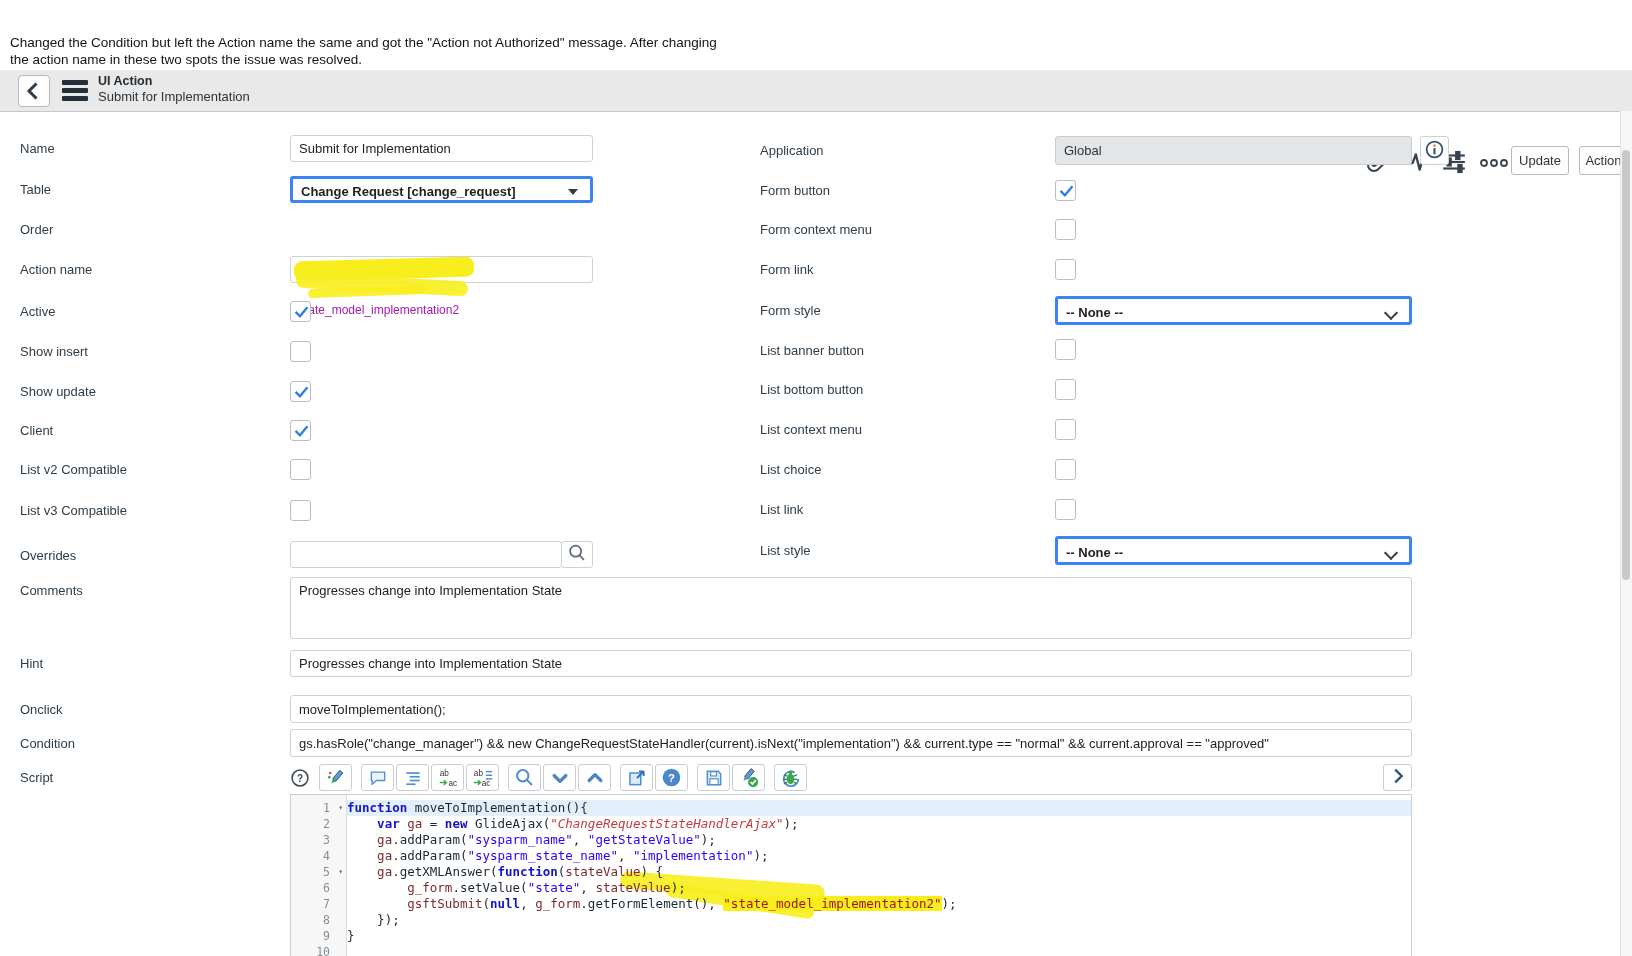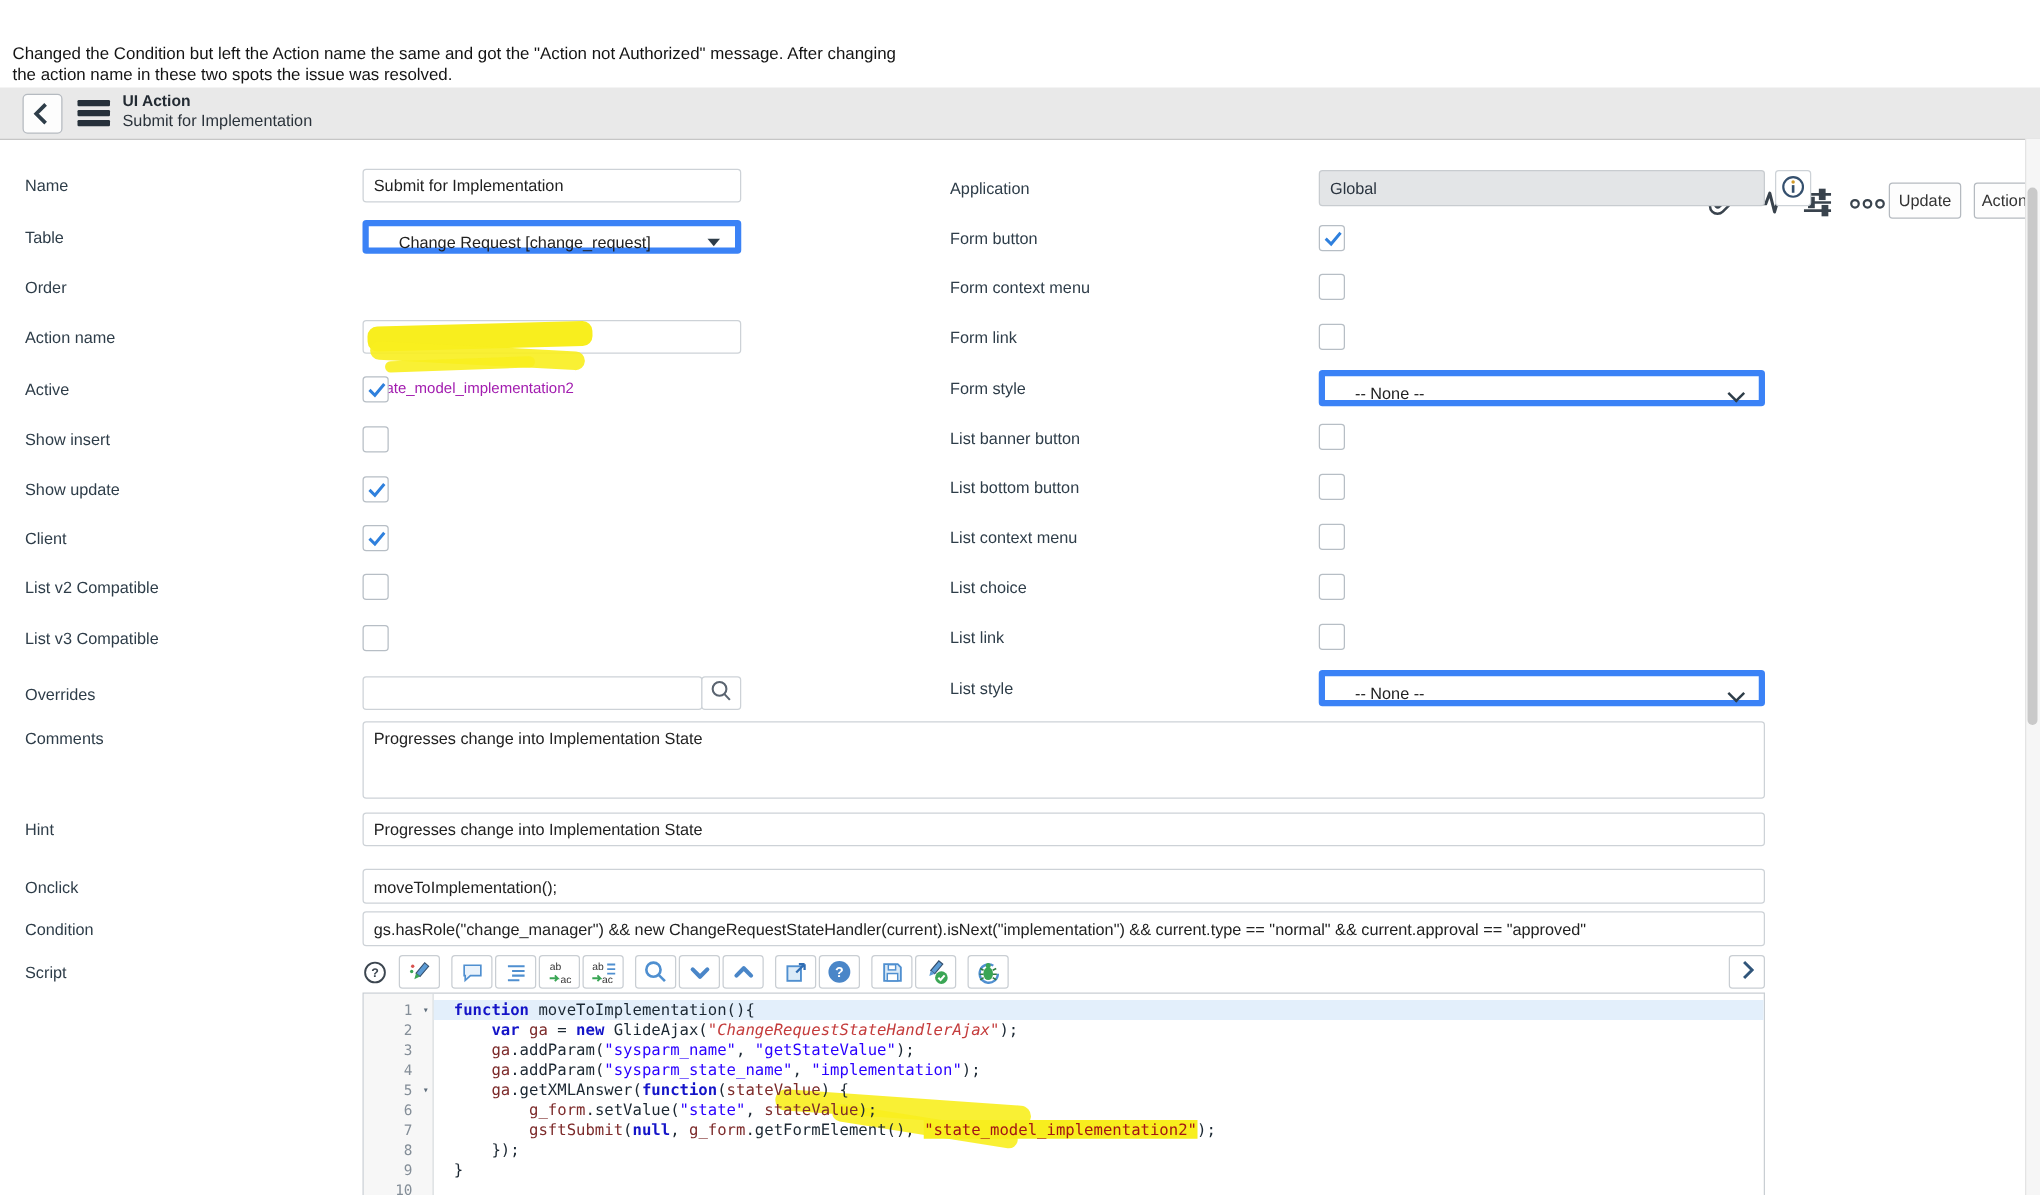--- a/index.html
+++ b/index.html
@@ -18,22 +18,22 @@
   .hico{position:absolute;top:79px;width:26px;height:26px;cursor:pointer;}
   .hbtn{position:absolute;top:76px;height:29px;background:#fdfdfd;border:1px solid #b5bac0;border-radius:3px;font-family:"Liberation Sans",sans-serif;font-size:13px;color:#333;cursor:pointer;padding:0;}
 
   
   .lbl{position:absolute;font-size:13px;color:#2e3d49;line-height:15px;}
   .inp{position:absolute;height:27px;border:1px solid #cdd2d7;border-radius:3px;background:#fff;
        font-family:"Liberation Sans",sans-serif;font-size:13px;color:#222;padding:0 8px;box-sizing:border-box;}
   .ta{position:absolute;border:1px solid #cdd2d7;border-radius:3px;background:#fff;resize:none;
       font-family:"Liberation Sans",sans-serif;font-size:13px;color:#222;padding:5px 8px;box-sizing:border-box;line-height:16px;}
   .ro{background:#e3e5e7;border-color:#c8ccd0;color:#2b3540;}
-  .sel{position:absolute;height:29px;border:5px solid #3b82f6;border-radius:3px;background:#fff;box-sizing:border-box;
-       font-size:13px;color:#222;line-height:27px;padding-left:24px;cursor:pointer;}
+  .sel{position:absolute;height:29px;border:3px solid #3b82f6;border-radius:3px;background:#fff;box-sizing:border-box;
+       font-size:13px;color:#222;line-height:27px;padding-left:8px;cursor:pointer;font-weight:bold;}
   .tri{position:absolute;right:12px;top:11px;width:0;height:0;border-left:5px solid transparent;border-right:5px solid transparent;border-top:6px solid #2e3d49;}
   .chev{position:absolute;right:13px;top:9px;width:8px;height:8px;border-right:2.5px solid #2e3d49;border-bottom:2.5px solid #2e3d49;transform:rotate(45deg);}
   .cb{position:absolute;width:21px;height:21px;background:#fff;border:1px solid #b7bec5;border-radius:3px;box-sizing:border-box;cursor:pointer;}
   .cb svg{display:none;position:absolute;left:1px;top:0px;}
   .cb.checked svg{display:block;}
   .lensbtn{position:absolute;width:32px;height:27px;background:#fff;border:1px solid #cdd2d7;border-radius:3px;box-sizing:border-box;cursor:pointer;padding:0;}
   .infobtn{position:absolute;left:1420px;top:136px;width:29px;height:29px;background:#fff;border:1px solid #cdd2d7;border-radius:3px;box-sizing:border-box;cursor:pointer;padding:0;}
 
   
   .anfield{position:absolute;left:290px;top:256px;width:303px;height:27px;border:1px solid #cdd2d7;border-radius:3px;background:#fff;box-sizing:border-box;}
@@ -48,21 +48,21 @@
   .qmark{width:20px;height:20px;margin-right:9px;}
   .expandbtn{position:absolute;left:1383px;top:764px;width:29px;height:27px;background:#fff;border:1px solid #c9ced3;border-radius:3px;box-sizing:border-box;cursor:pointer;padding:0;}
 
   
   .codewrap{position:absolute;left:290px;top:794px;width:1122px;height:170px;border:1px solid #c9ced3;box-sizing:border-box;background:#fff;overflow:hidden;display:flex;}
   .gutter{width:56px;background:#f7f7f7;border-right:1px solid #d9dde0;box-sizing:border-box;padding-top:5px;flex:none;}
   .gl{position:relative;height:16px;line-height:16px;text-align:right;padding-right:16px;
       font-family:"DejaVu Sans Mono",monospace;font-size:11.5px;color:#848e98;}
   .gl .fa{position:absolute;right:3px;top:0;font-size:8px;color:#5f6e7c;cursor:pointer;}
   .codelines{flex:1;padding-top:5px;position:relative;z-index:1;}
-  .cl{height:16px;line-height:16px;padding-left:16px;font-family:"DejaVu Sans Mono",monospace;font-size:12.5px;white-space:pre;}
+  .cl{height:16px;line-height:16px;padding-left:0;font-family:"DejaVu Sans Mono",monospace;font-size:12.5px;white-space:pre;}
   .cl.active{background:#e3effb;}
   .tok-kw{color:#1414c8;font-weight:bold;}
   .tok-pl{color:#1c2833;}
   .tok-vr{color:#7d2b2b;}
   .tok-st{color:#2a00ff;}
   .tok-sti{color:#c43c3c;font-style:italic;}
   .tok-hst{color:#a31515;background:#f8ee1e;}
   .codeblob{position:absolute;background:rgba(248,238,30,0.9);border-radius:10px;z-index:0;}
 
   

